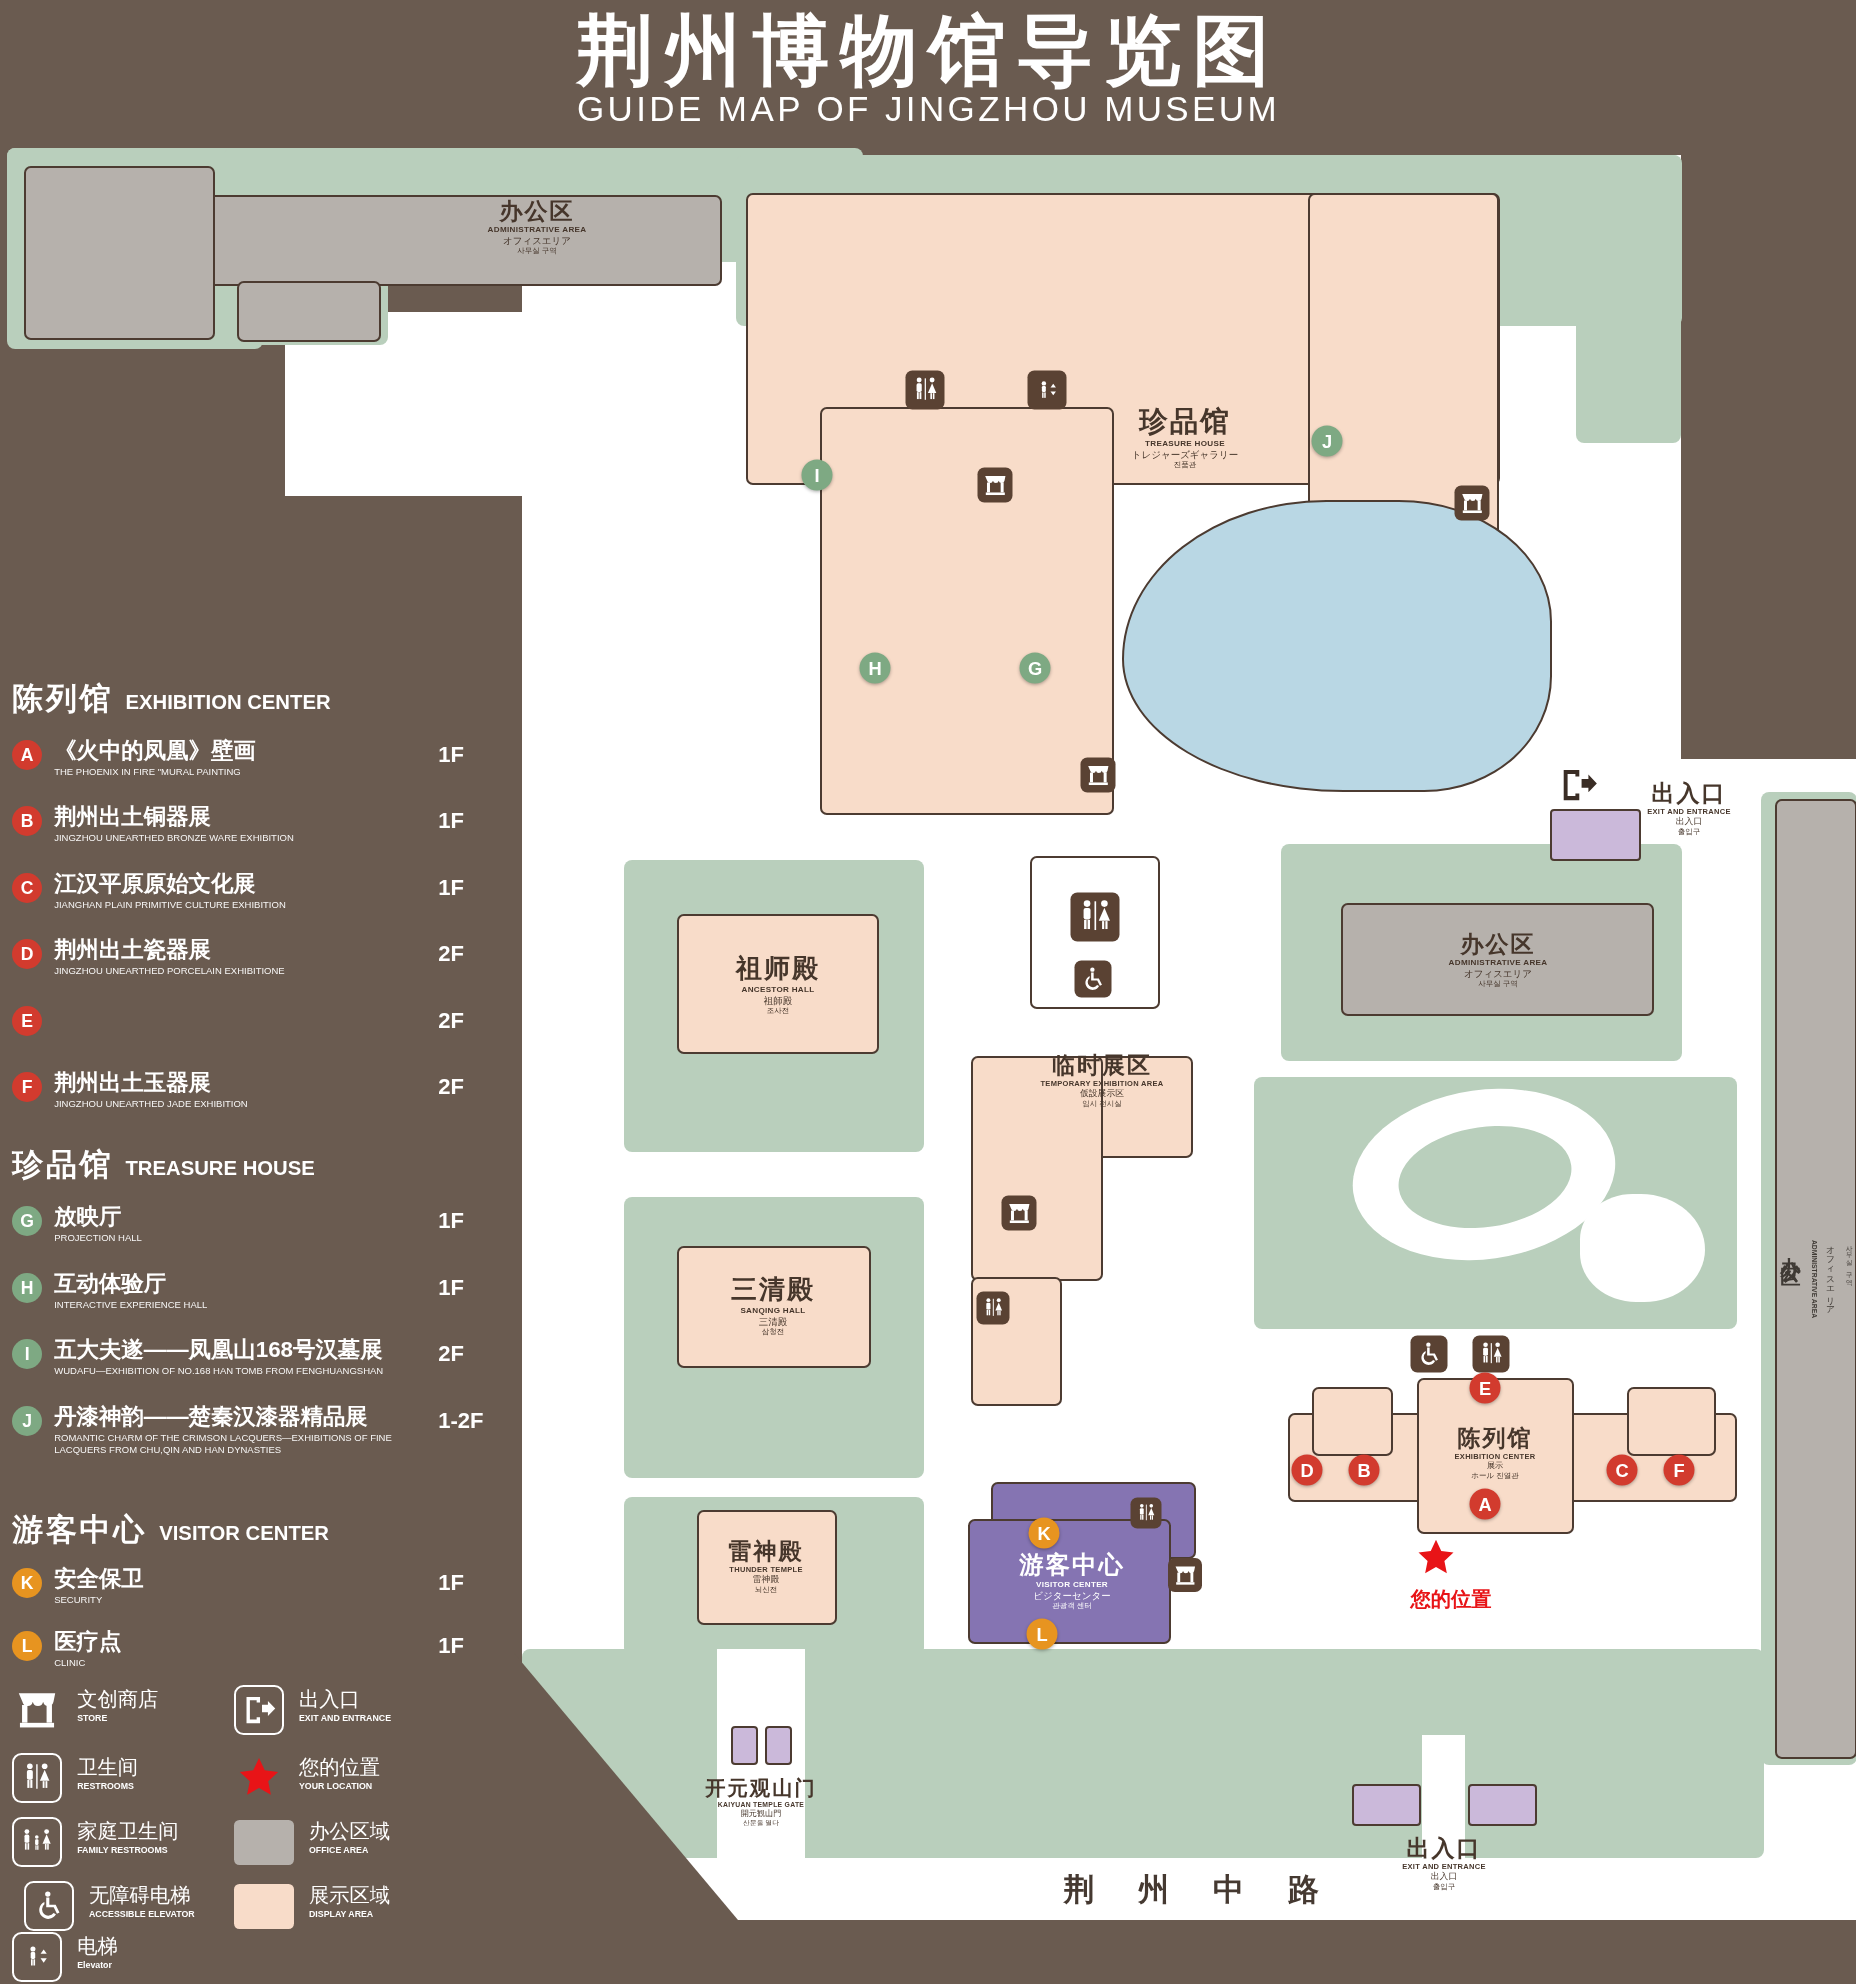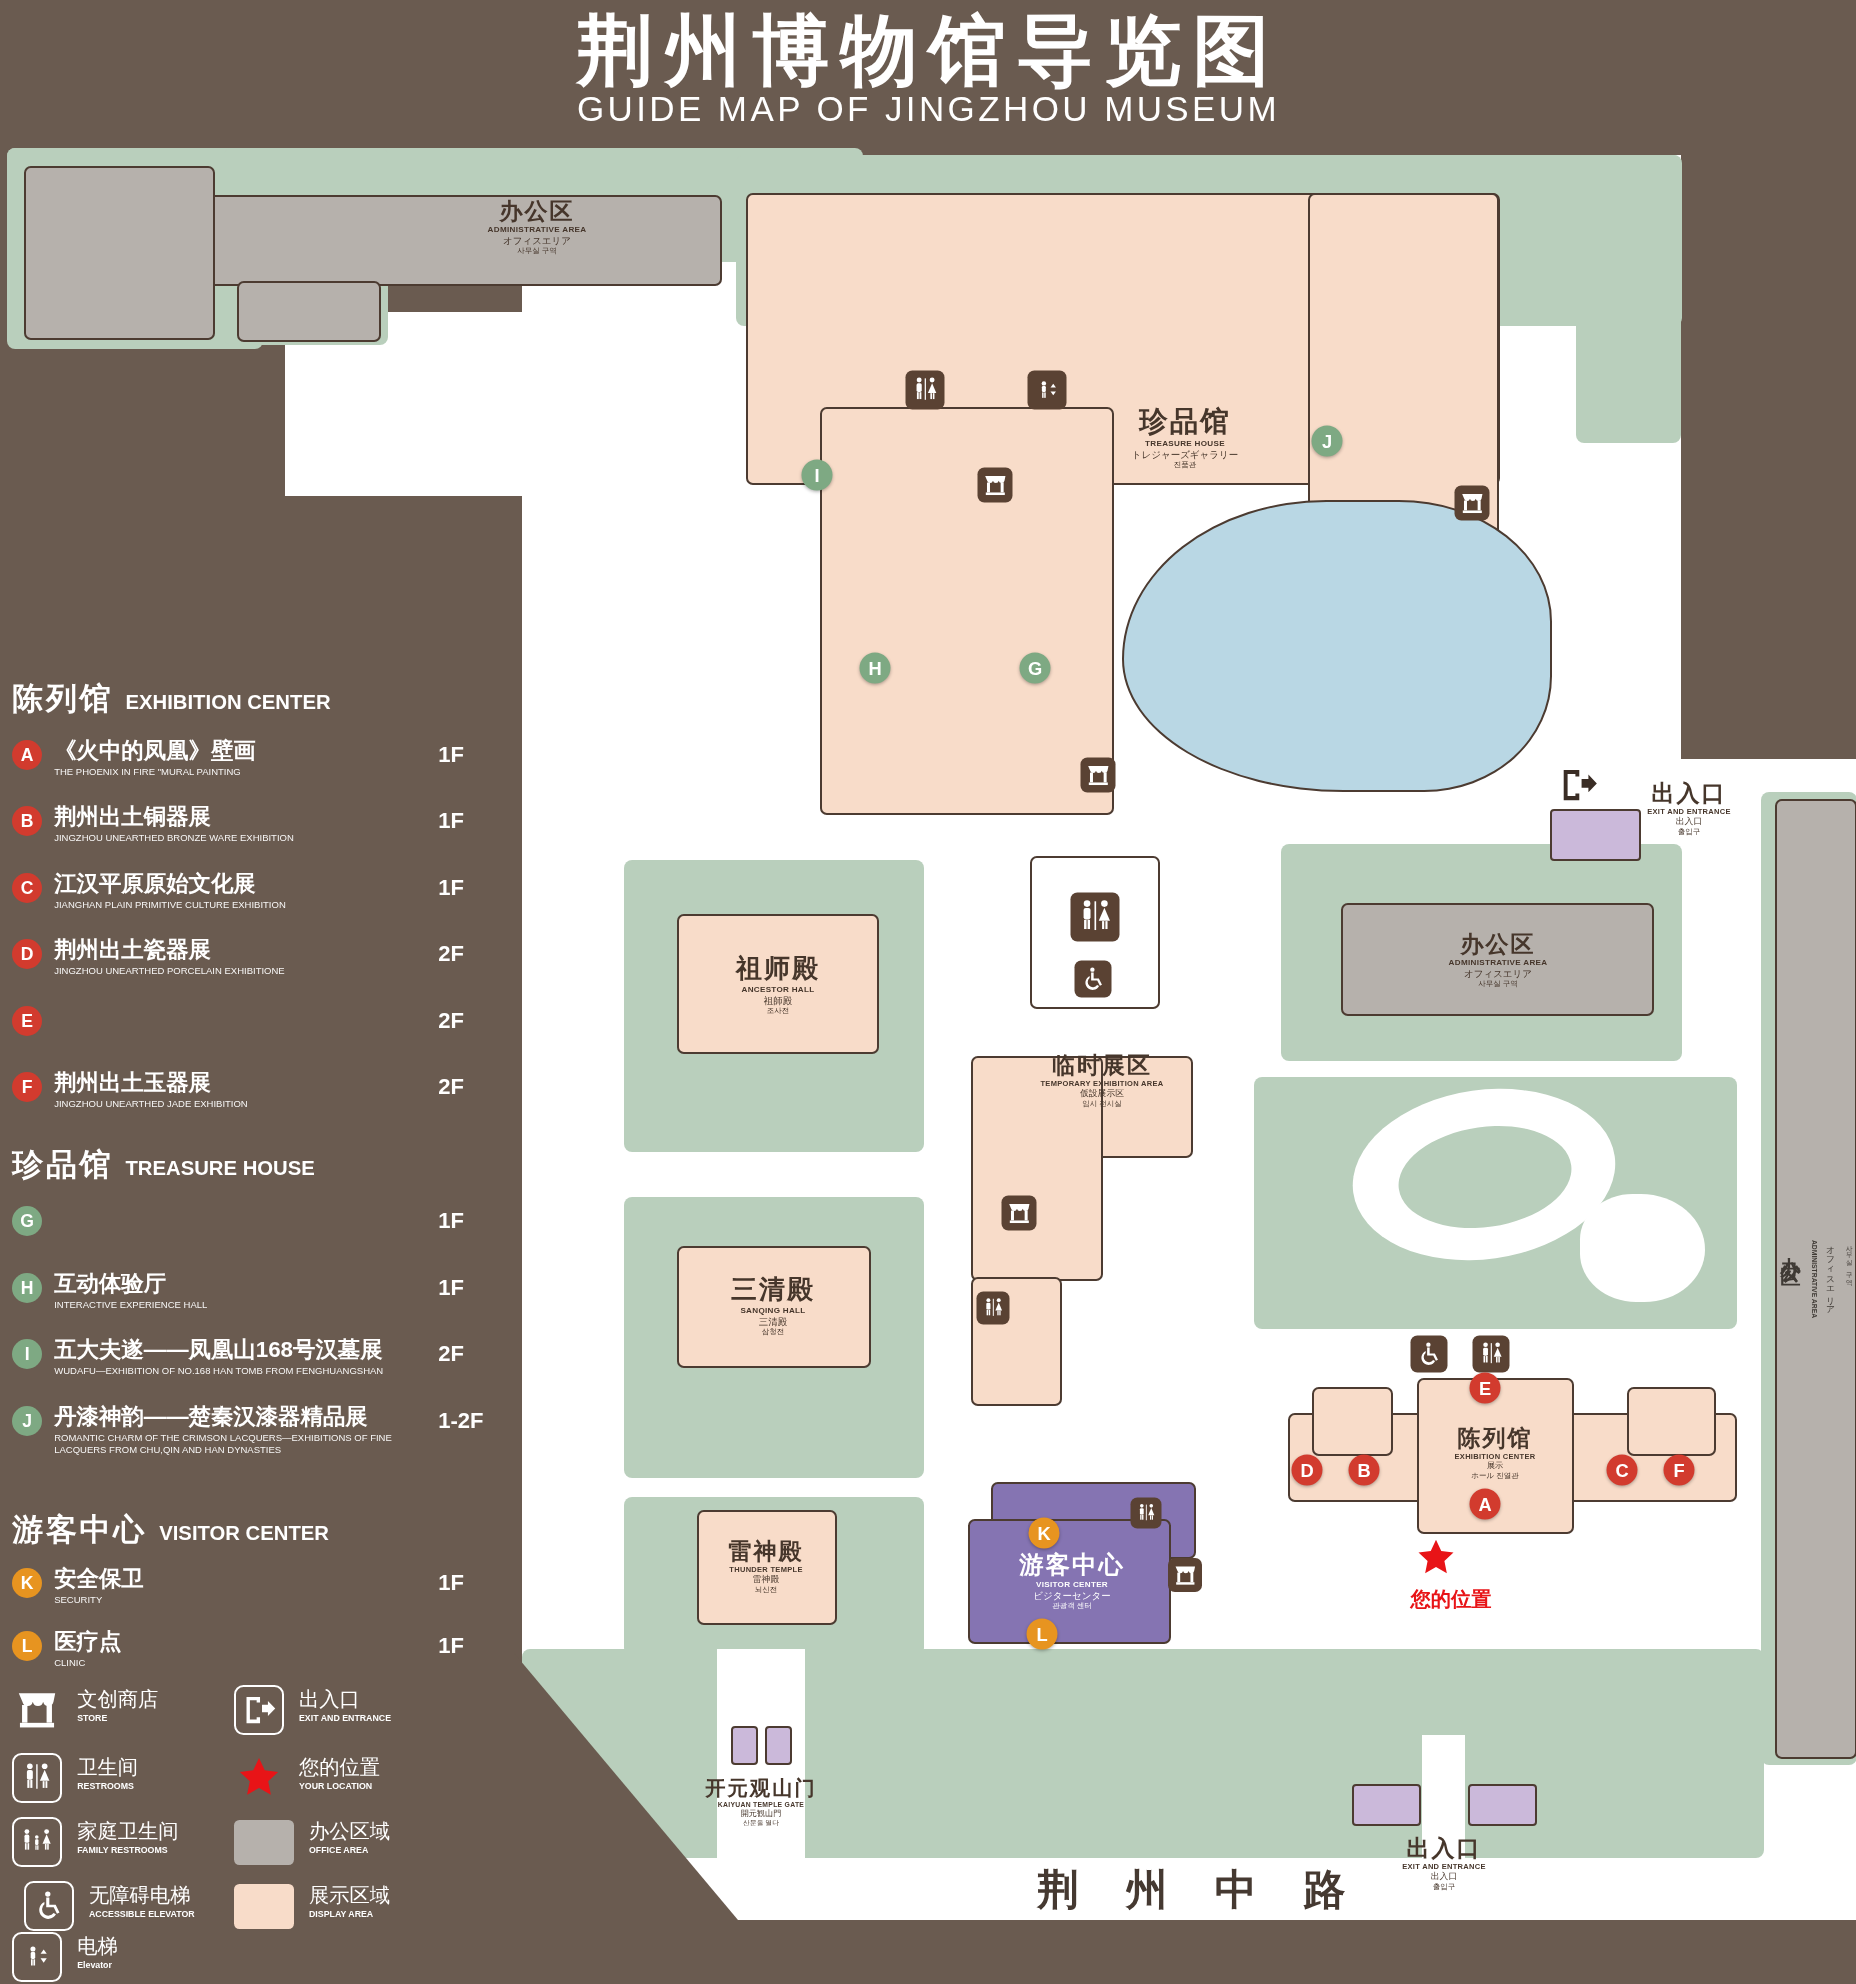--- a/index.html
+++ b/index.html
@@ -34,21 +34,21 @@
 
   .map-icon{position:absolute;transform:translate(-50%,-50%);background:#5a4233;border-radius:6.8px;color:#fff;
             display:flex;align-items:center;justify-content:center;box-sizing:border-box;padding:4.7px;}
   .map-icon svg{width:100%;height:100%;}
   .glyph-icon{position:absolute;transform:translate(-50%,-50%);color:#3a2d25;display:flex;align-items:center;justify-content:center;}
   .glyph-icon svg{width:100%;height:100%;}
 
   .star-mark{position:absolute;transform:translate(-50%,-50%);color:#e81417;display:flex;}
   .star-mark svg{width:100%;height:100%;}
   .loc-label{position:absolute;transform:translate(-50%,-50%);color:#e81417;font-weight:bold;font-size:20.3px;white-space:nowrap;}
-  .road-label{position:absolute;transform:translate(-50%,-50%);font-size:42px;font-weight:bold;color:#453931;
+  .road-label{position:absolute;transform:translate(-50%,-50%);font-size:31px;font-weight:bold;color:#453931;
               letter-spacing:17.6px;white-space:nowrap;}
 
   .vlabel{position:absolute;left:1815px;top:1279px;transform:translate(-50%,-50%);display:flex;gap:6.8px;color:#3f3a35;}
   .vlabel span{writing-mode:vertical-rl;}
   .v-zh{font-size:20.3px;font-weight:bold;text-orientation:upright;letter-spacing:5.4px;}
   .v-en{font-size:6.8px;font-weight:bold;}
   .v-ja{font-size:8.8px;text-orientation:upright;}
   .v-ko{font-size:6.8px;text-orientation:upright;}
 
   .lg-sec{position:absolute;left:12.2px;color:#fff;white-space:nowrap;}
@@ -443,20 +443,24 @@
         <span class="lg-desc">JINGZHOU UNEARTHED JADE EXHIBITION</span>
       </span>
     <span class="lg-floor">2F</span>
   </div>
 
   <div class="lg-sec" style="top:1144px">
     <span class="lg-sec-zh">珍品馆</span><span class="lg-sec-en">TREASURE HOUSE</span>
   </div>
   <div class="lg-item" style="top:1205px">
     <span class="lg-dot grn">G</span>
+    <span class="lg-body">
+        <span class="lg-name">放映厅</span>
+        <span class="lg-desc">PROJECTION HALL</span>
+      </span>
     <span class="lg-floor">1F</span>
   </div>
   <div class="lg-item" style="top:1272px">
     <span class="lg-dot grn">H</span>
     <span class="lg-body">
         <span class="lg-name">互动体验厅</span>
         <span class="lg-desc">INTERACTIVE EXPERIENCE HALL</span>
       </span>
     <span class="lg-floor">1F</span>
   </div>

